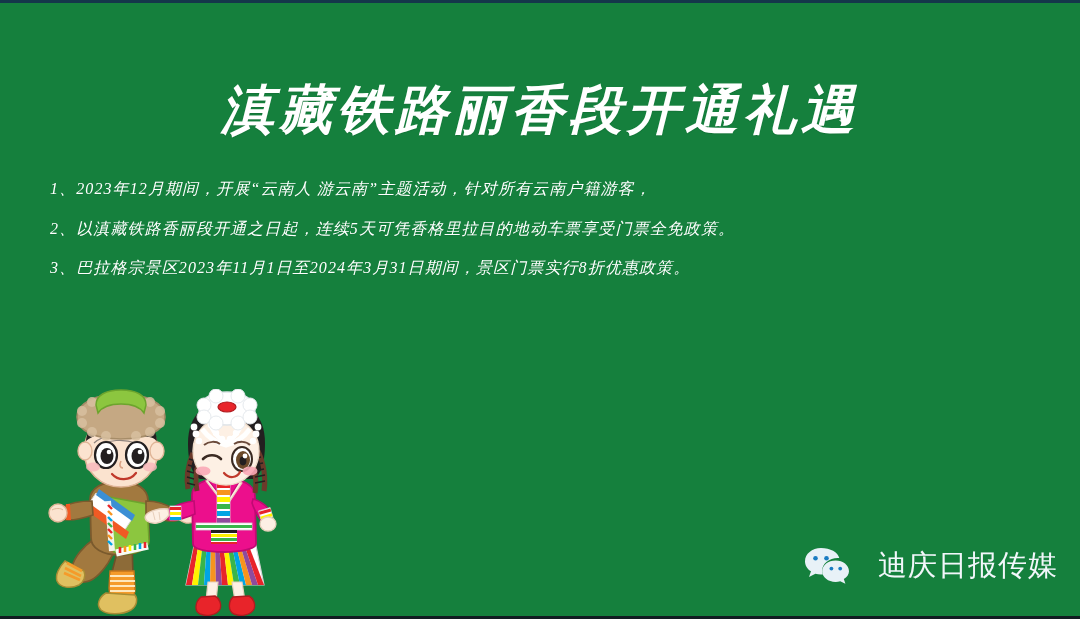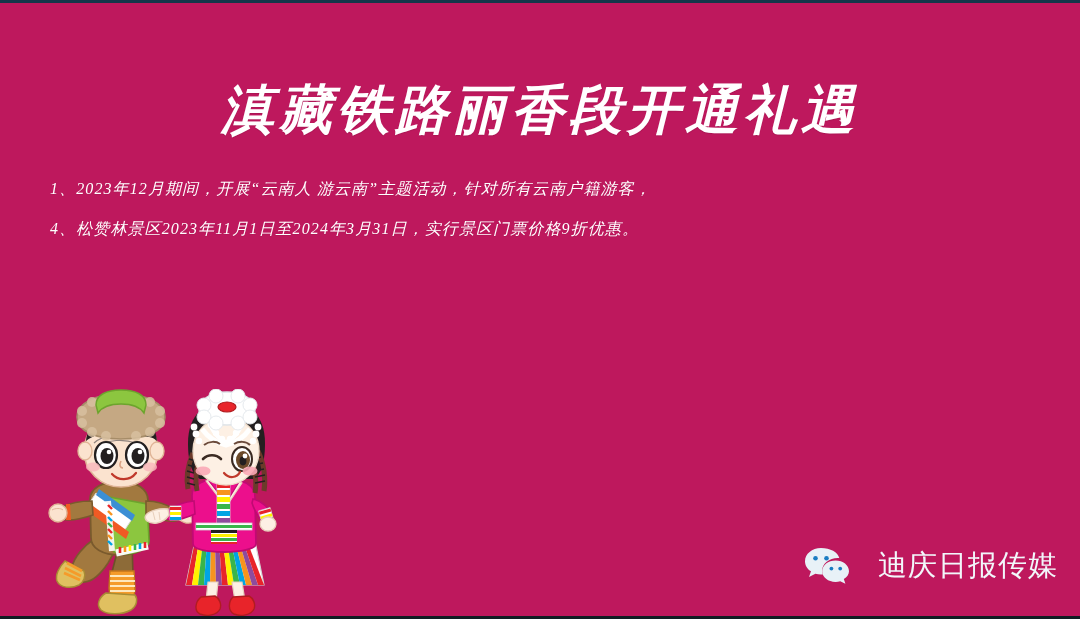--- a/index.html
+++ b/index.html
@@ -4,21 +4,21 @@
 <style>
   html, body {
     margin: 0;
     padding: 0;
     background: #ffffff;
   }
   #poster {
     position: relative;
     width: 1080px;
     height: 619px;
-    background: #be185d;
+    background: #15803d;
     overflow: hidden;
     font-family: "Liberation Serif", "DejaVu Serif", serif;
     box-sizing: border-box;
     border-top: 3px solid #14364a;
     border-bottom: 3px solid #111c22;
   }
   
   #title {
     position: absolute;
     top: 78px;
@@ -82,21 +82,22 @@
 </style>
 </head>
 <body>
 
 <div id="poster">
 
   <div id="title">滇藏铁路丽香段开通礼遇</div>
 
   <div id="body-copy">
     <div class="body-line">1、2023年12月期间，开展“云南人 游云南”主题活动，针对所有云南户籍游客，</div>
-    <div class="body-line">4、松赞林景区2023年11月1日至2024年3月31日，实行景区门票价格9折优惠。</div>
+    <div class="body-line">2、以滇藏铁路香丽段开通之日起，连续5天可凭香格里拉目的地动车票享受门票全免政策。</div>
+    <div class="body-line">3、巴拉格宗景区2023年11月1日至2024年3月31日期间，景区门票实行8折优惠政策。</div>
   </div>
 
   <div id="mascots">
     <svg viewBox="0 0 250 240" width="250" height="240" xmlns="http://www.w3.org/2000/svg">
 
       <g>
 
         <path d="M58 150 C48 157 38 168 36 178 C34 188 40 194 49 193 C58 192 66 183 72 174 L80 160 Z" fill="#a2793f" stroke="#7a5a2d" stroke-width="1.6"></path>
 
         <g>

